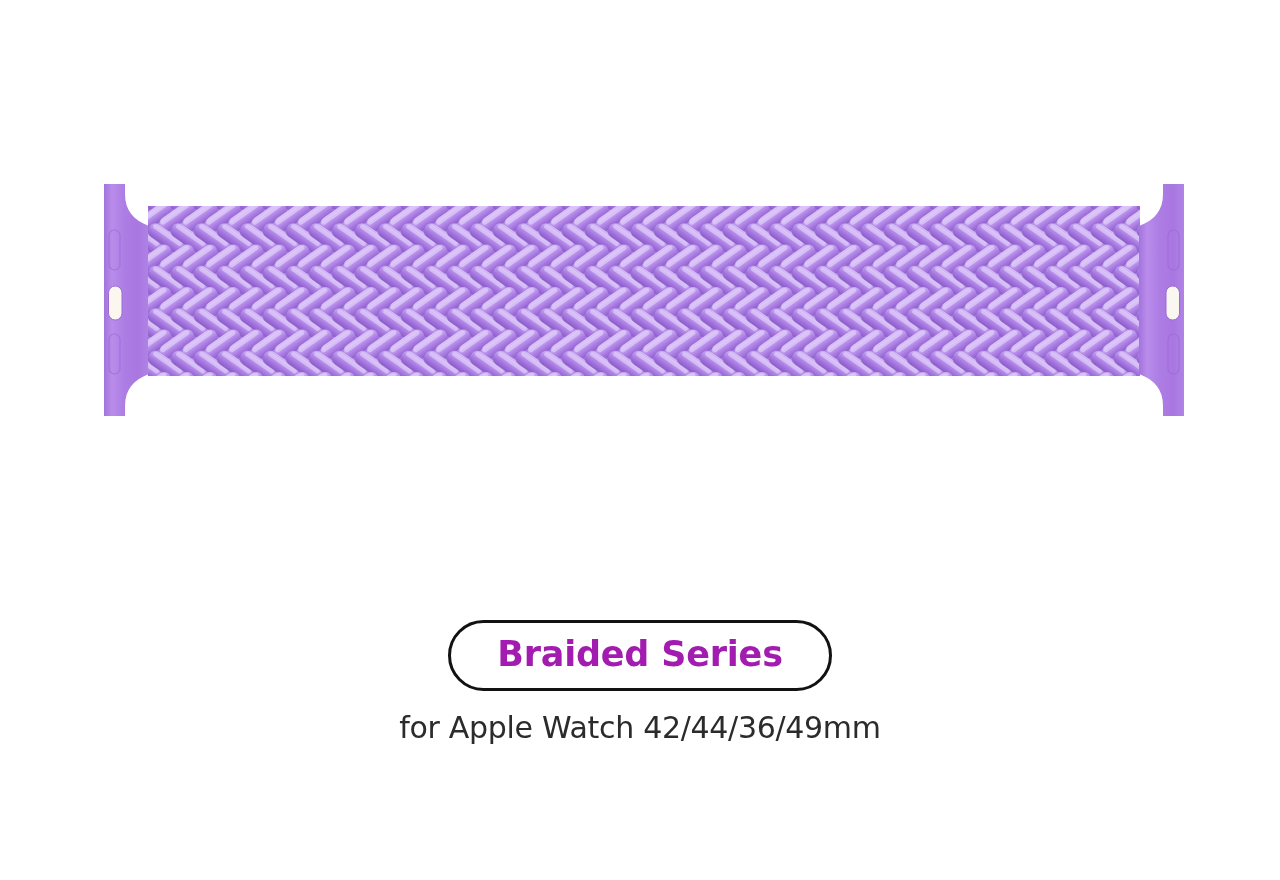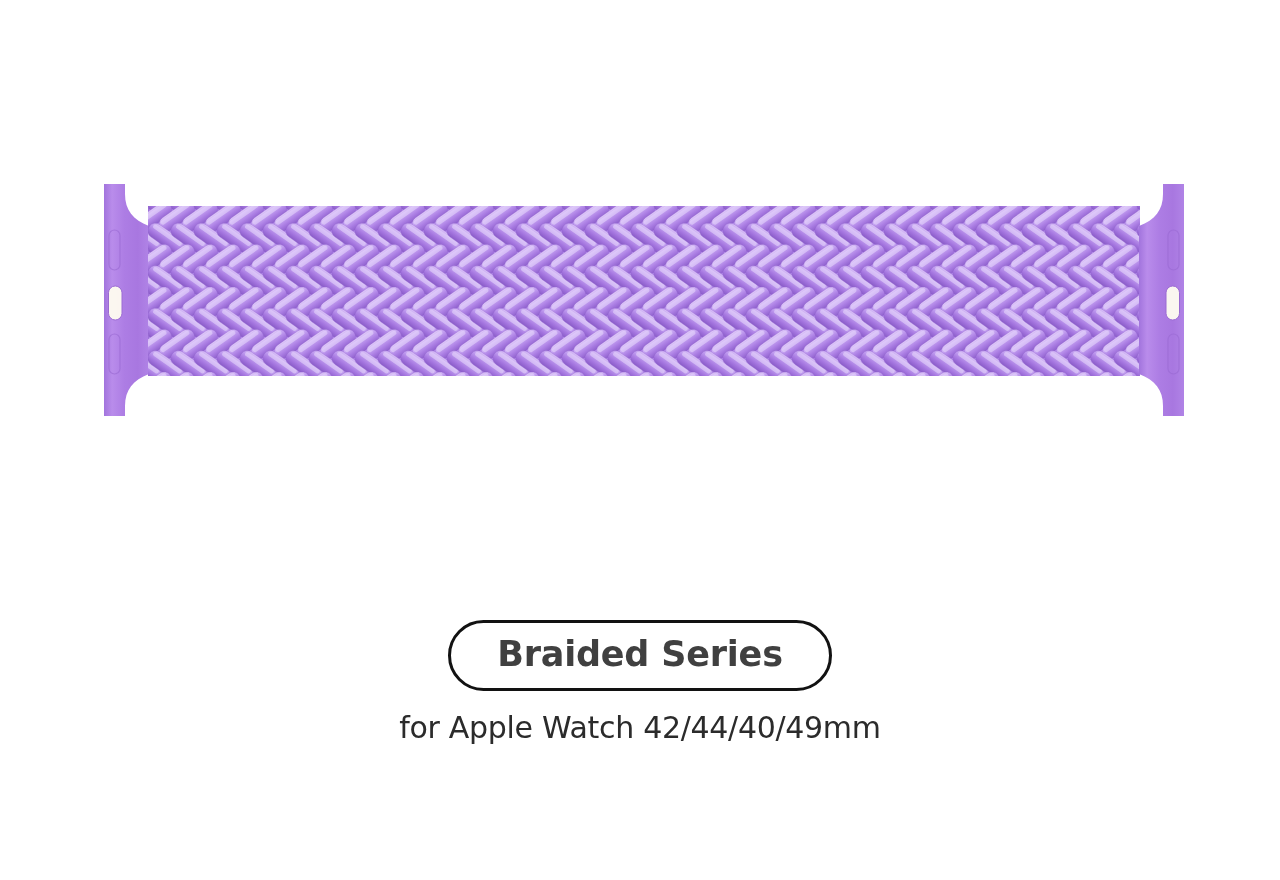--- a/index.html
+++ b/index.html
@@ -72,21 +72,21 @@
     border: 3.5px solid #121212;
     border-radius: 999px;
     background: #ffffff;
   }
   #series-pill-label {
     display: block;
     font-family: "DejaVu Sans", sans-serif;
     font-size: 35px;
     font-weight: 700;
     line-height: 1;
-    color: #404040;
+    color: #a21caf;
     letter-spacing: -0.2px;
     white-space: nowrap;
   }
 
   #compat-line {
     margin-top: 22px;
     font-family: "DejaVu Sans", sans-serif;
     font-size: 30px;
     font-weight: 400;
     line-height: 1;
@@ -2057,14 +2057,14 @@
       </svg>
     </div>
 
   </div>
 </div>
 
 <div id="caption-block">
   <div id="series-pill">
     <span id="series-pill-label">Braided Series</span>
   </div>
-  <div id="compat-line">for Apple Watch 42/44/40/49mm</div>
+  <div id="compat-line">for Apple Watch 42/44/36/49mm</div>
 </div>
 
 </body></html>

